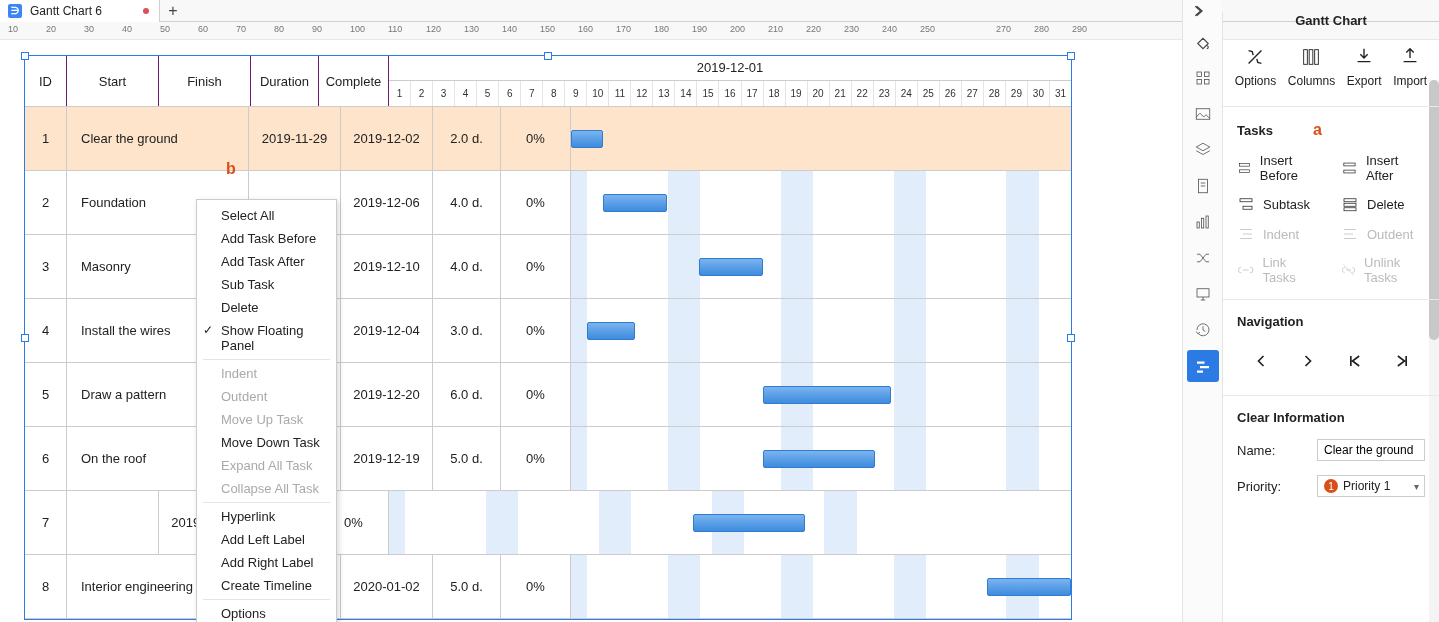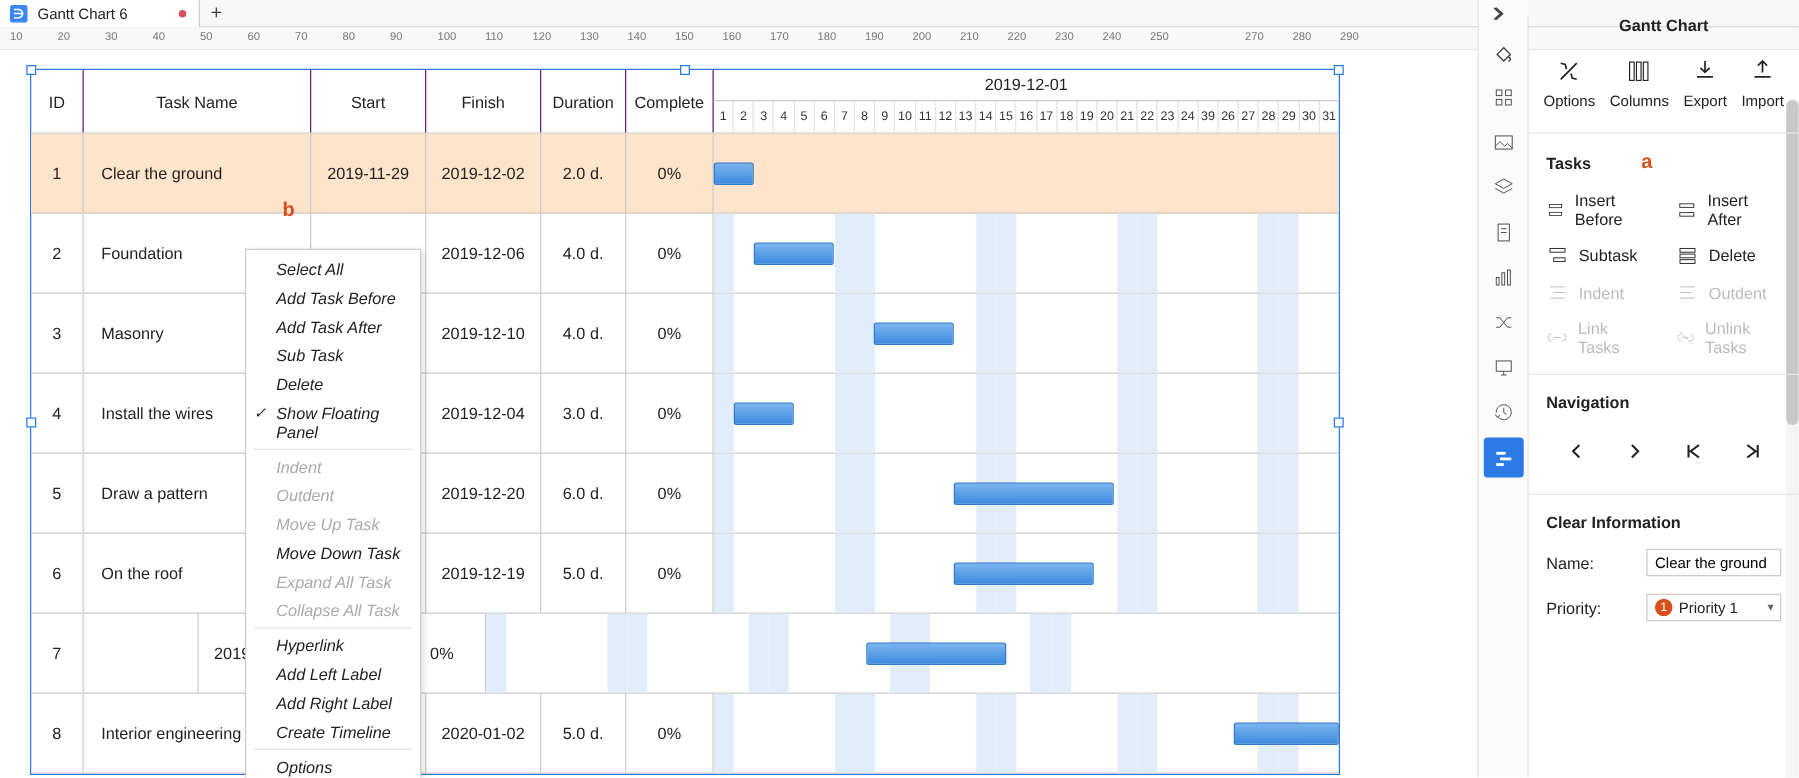--- a/index.html
+++ b/index.html
@@ -43,21 +43,21 @@
 .rcell.name { justify-content: flex-start; padding-left: 14px; }
 .timeline { flex: 1; position: relative; }
 
 .stripes { position: absolute; left: 0; right: 0; top: 0; bottom: 0; pointer-events:none;}
 .stripe { position: absolute; top:0; bottom:0; background:#e1edfa; }
 .gantt-row.highlight .stripe { background: transparent; }
 .bar { position: absolute; height: 18px; background: linear-gradient(#7ab4f0,#3d8bde); border: 1px solid #327acb; border-radius: 2px; top: 23px; }
 
 
 .context-menu { position: absolute; left: 196px; top: 159px; width: 141px; background: #fff; border: 1px solid #ccc; box-shadow: 2px 2px 6px rgba(0,0,0,0.15); z-index: 50; padding: 4px 0; }
-.cm-item { padding: 4px 10px 4px 24px; font-size: 13px; cursor: pointer; position: relative; font-style: italic; }
+.cm-item { padding: 4px 10px 4px 24px; font-size: 13px; cursor: pointer; position: relative; }
 .cm-item.disabled { color: #aaa; }
 .cm-sep { height: 1px; background: #e4e4e4; margin: 2px 6px; }
 .cm-check::before { content: "✓"; position: absolute; left: 6px; font-size: 12px; }
 
 
 .anno { position: absolute; color: #d94f1c; font-weight: bold; font-size: 16px; z-index: 60; }
 
 
 .vscroll { position: absolute; right: 0; top: 40px; bottom: 0; width: 10px; background: #f4f4f4; }
 .vthumb { width: 10px; height: 260px; background: #c8c8c8; border-radius: 5px; margin-top: 0; }
@@ -140,21 +140,20 @@
 
     <div class="gantt-frame" id="gantt">
       <div class="selection-handle sh-tl"></div>
       <div class="selection-handle sh-tc"></div>
       <div class="selection-handle sh-tr"></div>
       <div class="selection-handle sh-ml"></div>
       <div class="selection-handle sh-mr"></div>
 
       <div class="gantt-header">
         <div class="hcell col-id">ID</div>
-        <div class="hcell col-name">Task Name</div>
         <div class="hcell col-start">Start</div>
         <div class="hcell col-finish">Finish</div>
         <div class="hcell col-dur">Duration</div>
         <div class="hcell col-comp">Complete</div>
         <div class="timeline-head">
           <div class="th-top">2019-12-01</div>
           <div class="th-days" id="th-days">
               <div class="day">1</div>
               <div class="day">2</div>
               <div class="day">3</div>
@@ -172,21 +171,21 @@
               <div class="day">15</div>
               <div class="day">16</div>
               <div class="day">17</div>
               <div class="day">18</div>
               <div class="day">19</div>
               <div class="day">20</div>
               <div class="day">21</div>
               <div class="day">22</div>
               <div class="day">23</div>
               <div class="day">24</div>
-              <div class="day">39</div>
+              <div class="day">25</div>
               <div class="day">26</div>
               <div class="day">27</div>
               <div class="day">28</div>
               <div class="day">29</div>
               <div class="day">30</div>
               <div class="day">31</div>
             </div>
         </div>
       </div>
       <div id="gantt-body">

